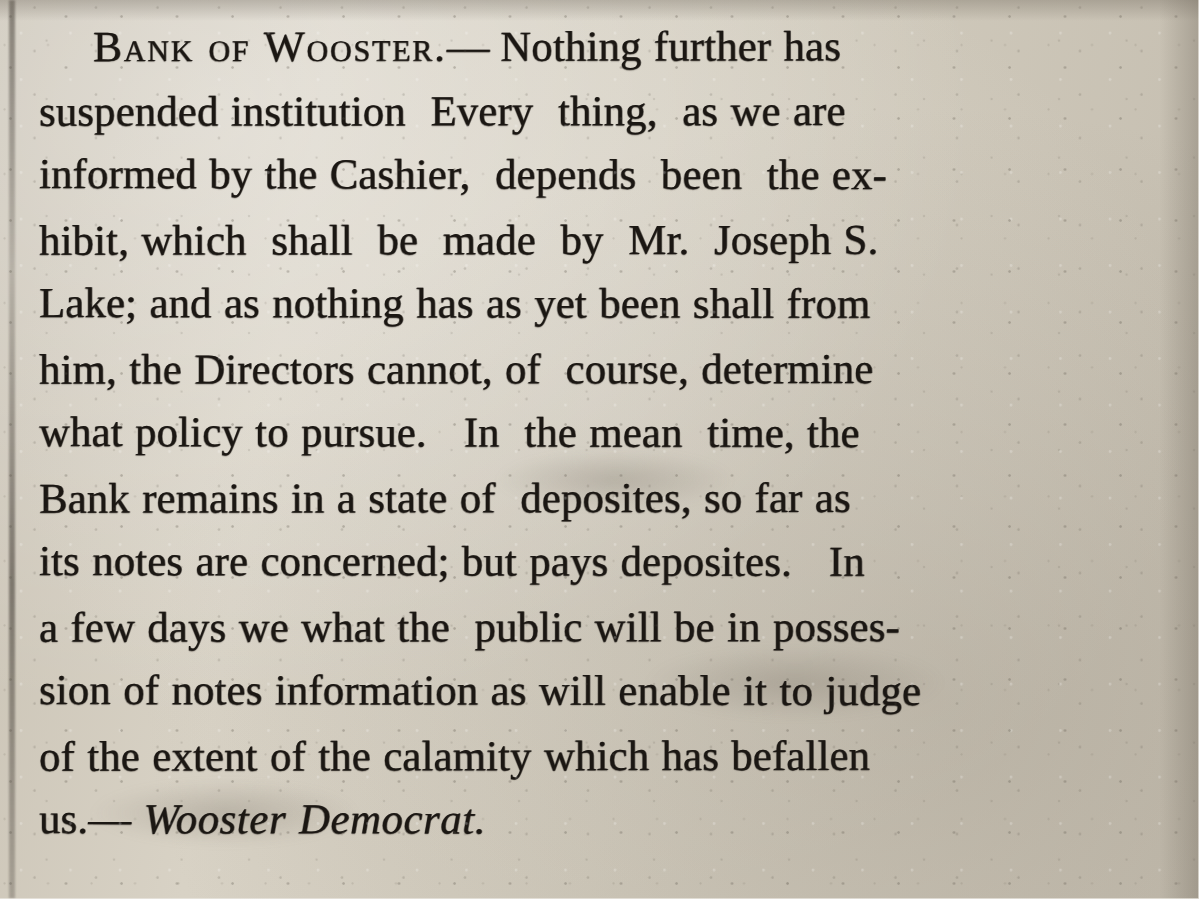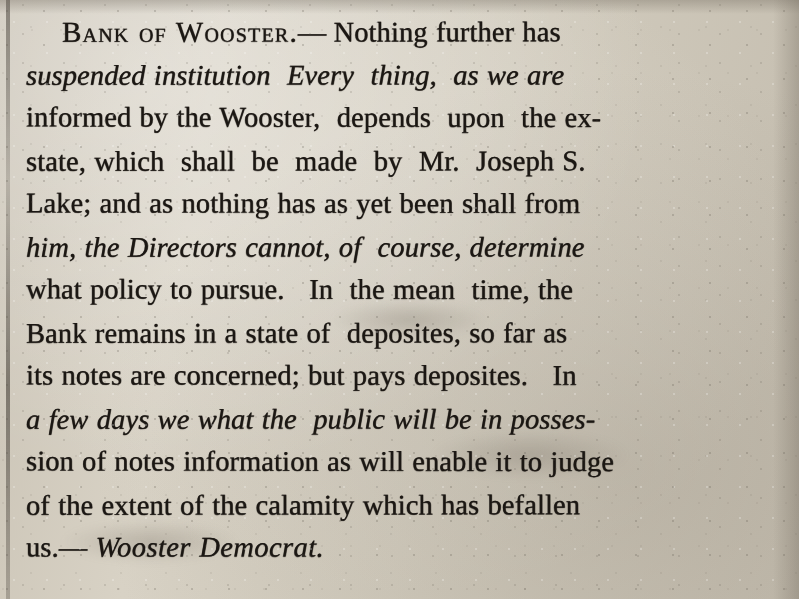--- a/index.html
+++ b/index.html
@@ -104,21 +104,21 @@
   .dash { letter-spacing: -1px; }
 
   .credit {
     font-style: italic;
     letter-spacing: 0.4px;
   }
 
   
   .j1 { transform: translateY(0.4px) rotate(-0.06deg); }
   .j2 { transform: translateY(-0.3px) rotate(0.05deg); }
-  .j3 { transform: translateY(0.5px) rotate(-0.04deg); font-style: italic; }
+  .j3 { transform: translateY(0.5px) rotate(-0.04deg); }
   .j4 { transform: translateY(-0.2px) rotate(0.07deg); }
 
   
   .smudge {
     position: absolute;
     pointer-events: none;
     background: radial-gradient(ellipse at center, rgba(120,112,100,0.30), rgba(120,112,100,0) 70%);
     filter: blur(3px);
   }
 </style>
@@ -129,22 +129,22 @@
 
   <div id="left-rule"></div>
 
   <div class="smudge" style="left:330px; top:300px; width:160px; height:40px;"></div>
   <div class="smudge" style="left:430px; top:430px; width:200px; height:50px;"></div>
   <div class="smudge" style="left:60px; top:520px; width:180px; height:44px;"></div>
 
   <div id="article">
     <span class="line indent j1"><span class="smallcaps">Bank of Wooster.</span><span class="dash">—</span><span> Nothing further has</span></span>
     <span class="line j3">suspended institution  Every  thing,  as we are</span>
-    <span class="line j4">informed by the Wooster,  depends  upon  the ex-</span>
-    <span class="line j1">state, which  shall  be  made  by  Mr.  Joseph S.</span>
+    <span class="line j4">informed by the Cashier,  depends  been  the ex-</span>
+    <span class="line j1">hibit, which  shall  be  made  by  Mr.  Joseph S.</span>
     <span class="line j2">Lake; and as nothing has as yet been shall from</span>
     <span class="line j3">him, the Directors cannot, of  course, determine</span>
     <span class="line j4">what policy to pursue.   In  the mean  time, the</span>
     <span class="line j1">Bank remains in a state of  deposites, so far as</span>
     <span class="line j2">its notes are concerned; but pays deposites.   In</span>
     <span class="line j3">a few days we what the  public will be in posses-</span>
     <span class="line j4">sion of notes information as will enable it to judge</span>
     <span class="line j1">of the extent of the calamity which has befallen</span>
     <span class="line j2"><span>us.— </span><span class="credit">Wooster Democrat.</span></span>
   </div>

